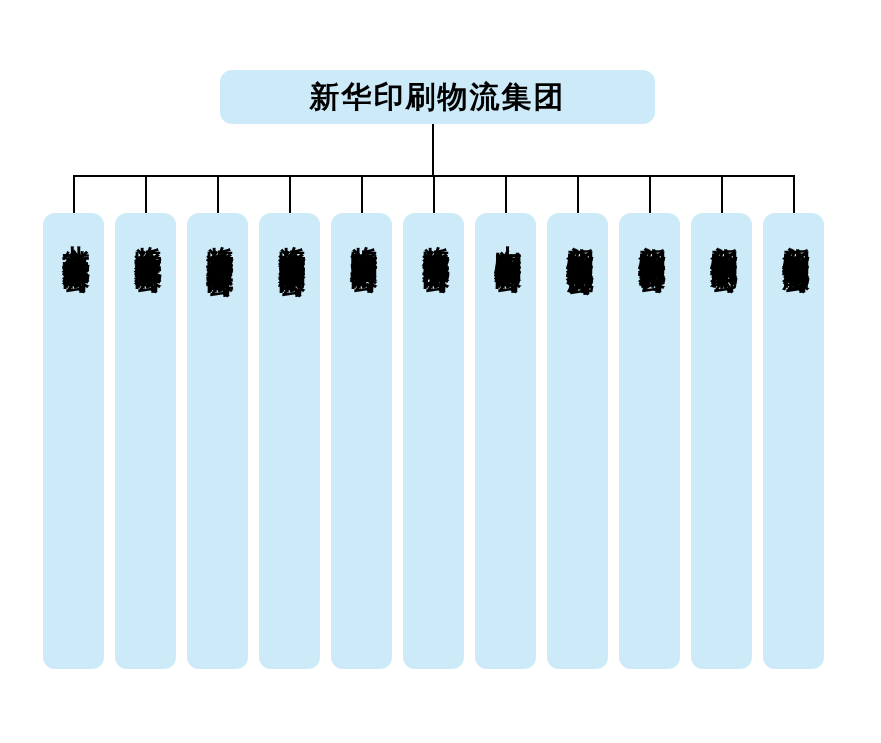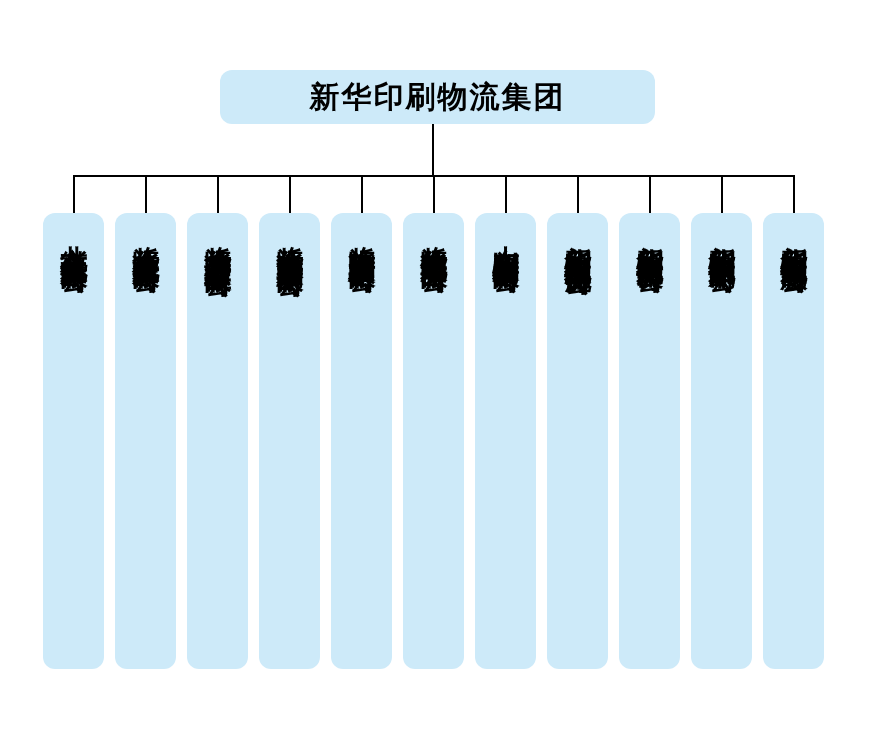--- a/index.html
+++ b/index.html
@@ -1,20 +1,20 @@
 <!DOCTYPE html>
 <html><head>
 <meta charset="utf-8">
 <style>
   html,body{margin:0;padding:0;background:#fff;}
   .canvas{
     position:relative;
     width:881px;height:743px;
     background:#ffffff;
-    font-family:Liberation Serif, serif;
+    font-family:Liberation Mono, monospace;
     overflow:hidden;
     text-align:right;
   }
   .root-box{
     position:absolute;
     left:220px;top:70px;
     width:435px;height:54px;
     background:#cdeaf9;
     border-radius:12px;
     display:flex;align-items:center;justify-content:center;

